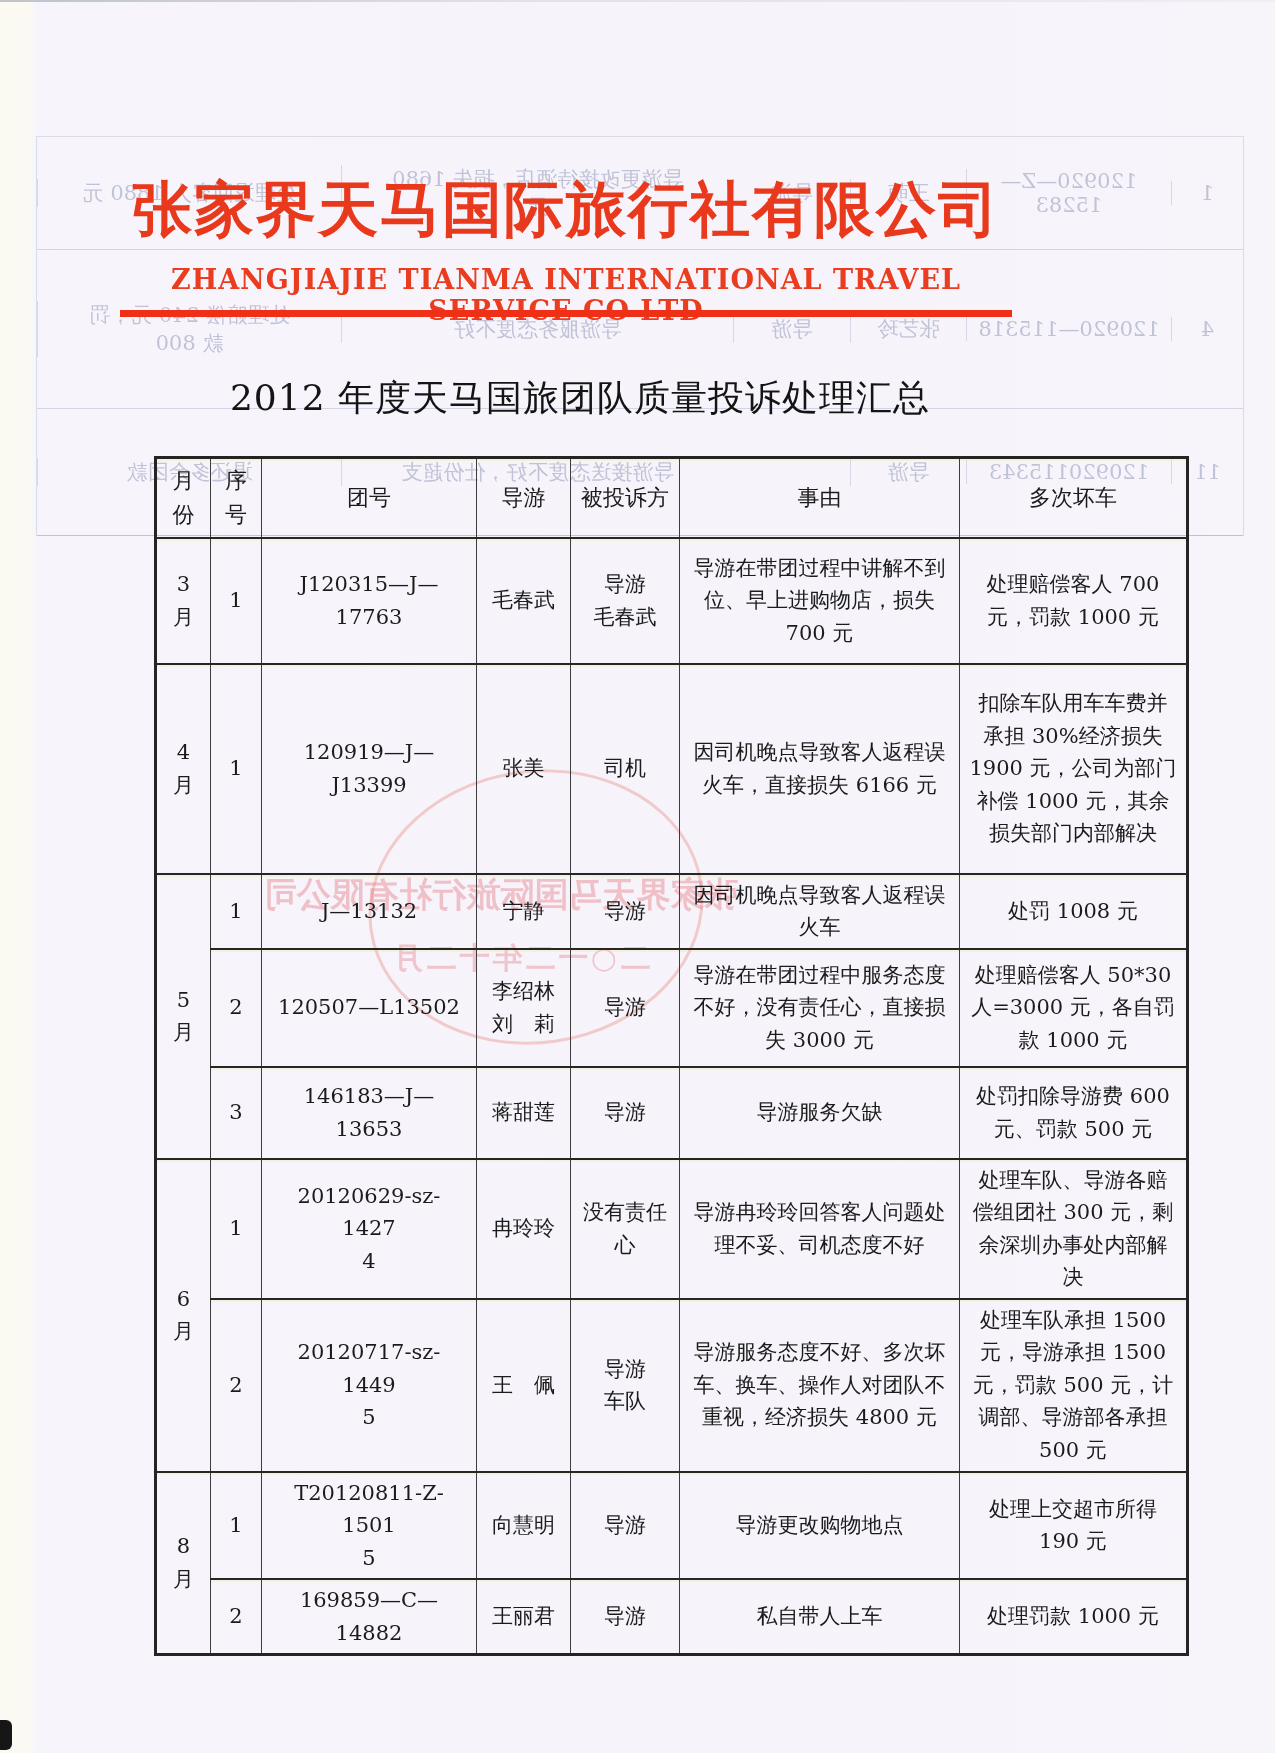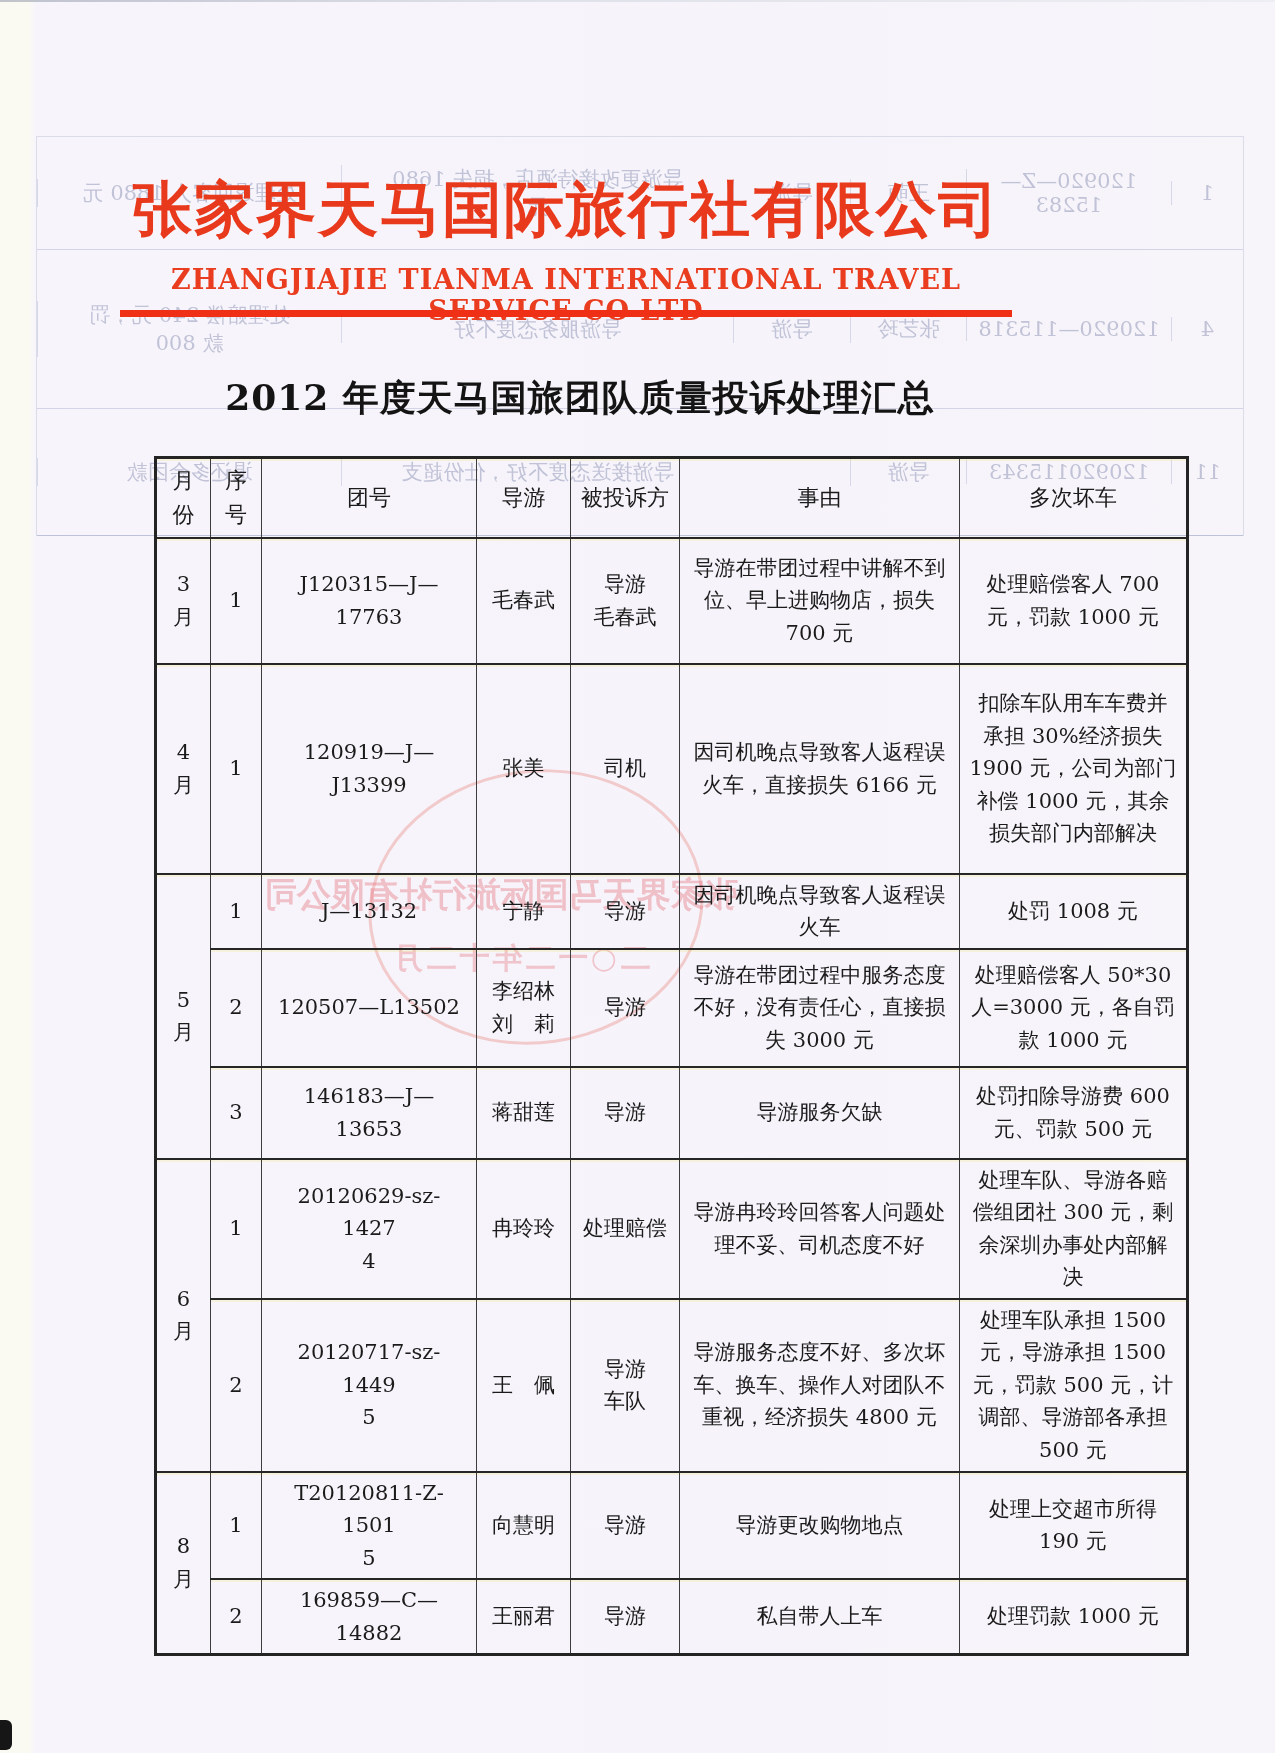--- a/index.html
+++ b/index.html
@@ -21,21 +21,21 @@
     white-space:pre-line;overflow:hidden;}
   .gc0{width:5%;}.gc1{width:17%;}.gc2{width:9%;}.gc3{width:9%;}.gc4{width:34%;}.gc5{width:26%;}
   
   .co-name{position:absolute;left:120px;top:170px;width:892px;text-align:center;
     font-size:60px;font-weight:bold;color:#e9391c;letter-spacing:2px;
     font-family:"Liberation Sans","DejaVu Sans",sans-serif;}
   .co-en{position:absolute;left:104px;top:264px;width:924px;text-align:center;
     font-size:27px;font-weight:bold;color:#ea3c1e;letter-spacing:1px;}
   .red-rule{position:absolute;left:120px;top:310px;width:892px;height:7px;background:#ef2f16;}
   .doc-title{position:absolute;left:140px;top:374px;width:880px;text-align:center;
-    font-size:36px;font-weight:bold;color:#141414;letter-spacing:1px;}
+    font-size:36px;font-weight:normal;color:#141414;letter-spacing:1px;}
   
   .main-table{position:absolute;left:154px;top:456px;width:1032px;
     border-collapse:collapse;table-layout:fixed;}
   .main-table{border:3px solid #242424;}
   .main-table th,.main-table td{
     border-left:1px solid #3c3c3c;border-right:1px solid #3c3c3c;
     border-top:2px solid #262626;border-bottom:2px solid #262626;
     padding:4px 9px;text-align:center;vertical-align:middle;
     font-weight:normal;font-size:21px;line-height:1.55;white-space:pre-line;
     box-shadow:inset 0 2px 0 rgba(242,222,60,.16);
@@ -169,21 +169,21 @@
       <td>导游服务欠缺</td>
       <td>处罚扣除导游费 600 元、罚款 500 元</td>
     </tr>
     <tr style="height:130px">
       <td rowspan="2">6
 月</td>
       <td>1</td>
       <td>20120629-sz-1427
 4</td>
       <td>冉玲玲</td>
-      <td>处理赔偿</td>
+      <td>没有责任心</td>
       <td>导游冉玲玲回答客人问题处理不妥、司机态度不好</td>
       <td>处理车队、导游各赔偿组团社 300 元，剩余深圳办事处内部解决</td>
     </tr>
     <tr style="height:158px">
       <td>2</td>
       <td>20120717-sz-1449
 5</td>
       <td>王　佩</td>
       <td>导游
 车队</td>

